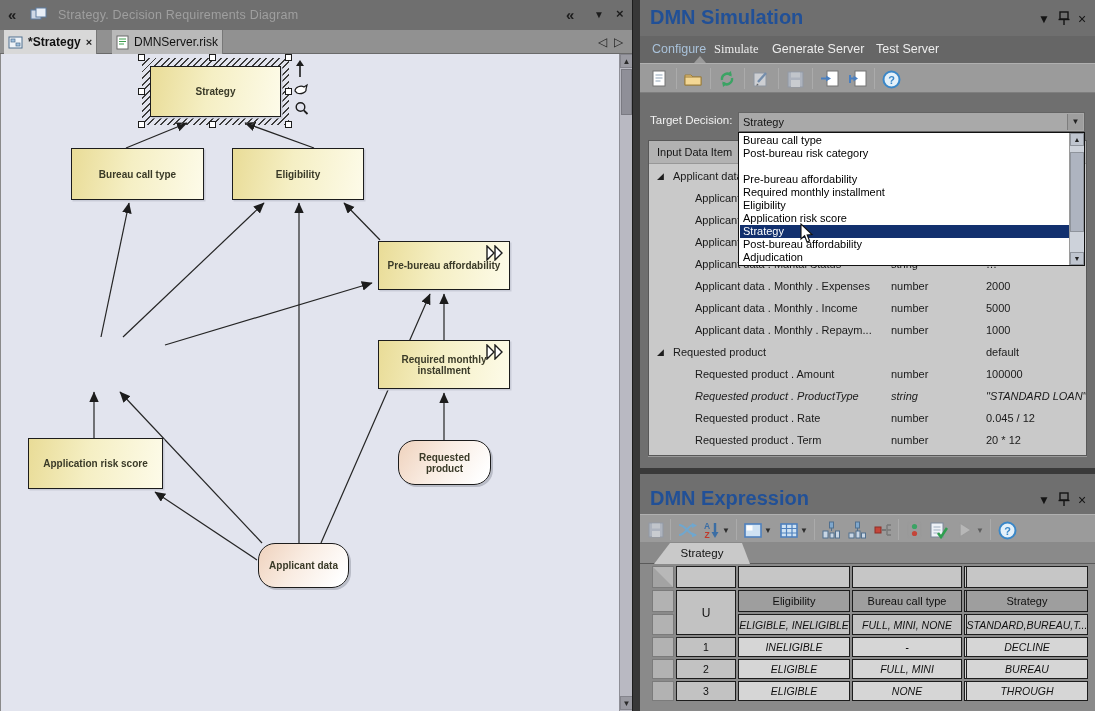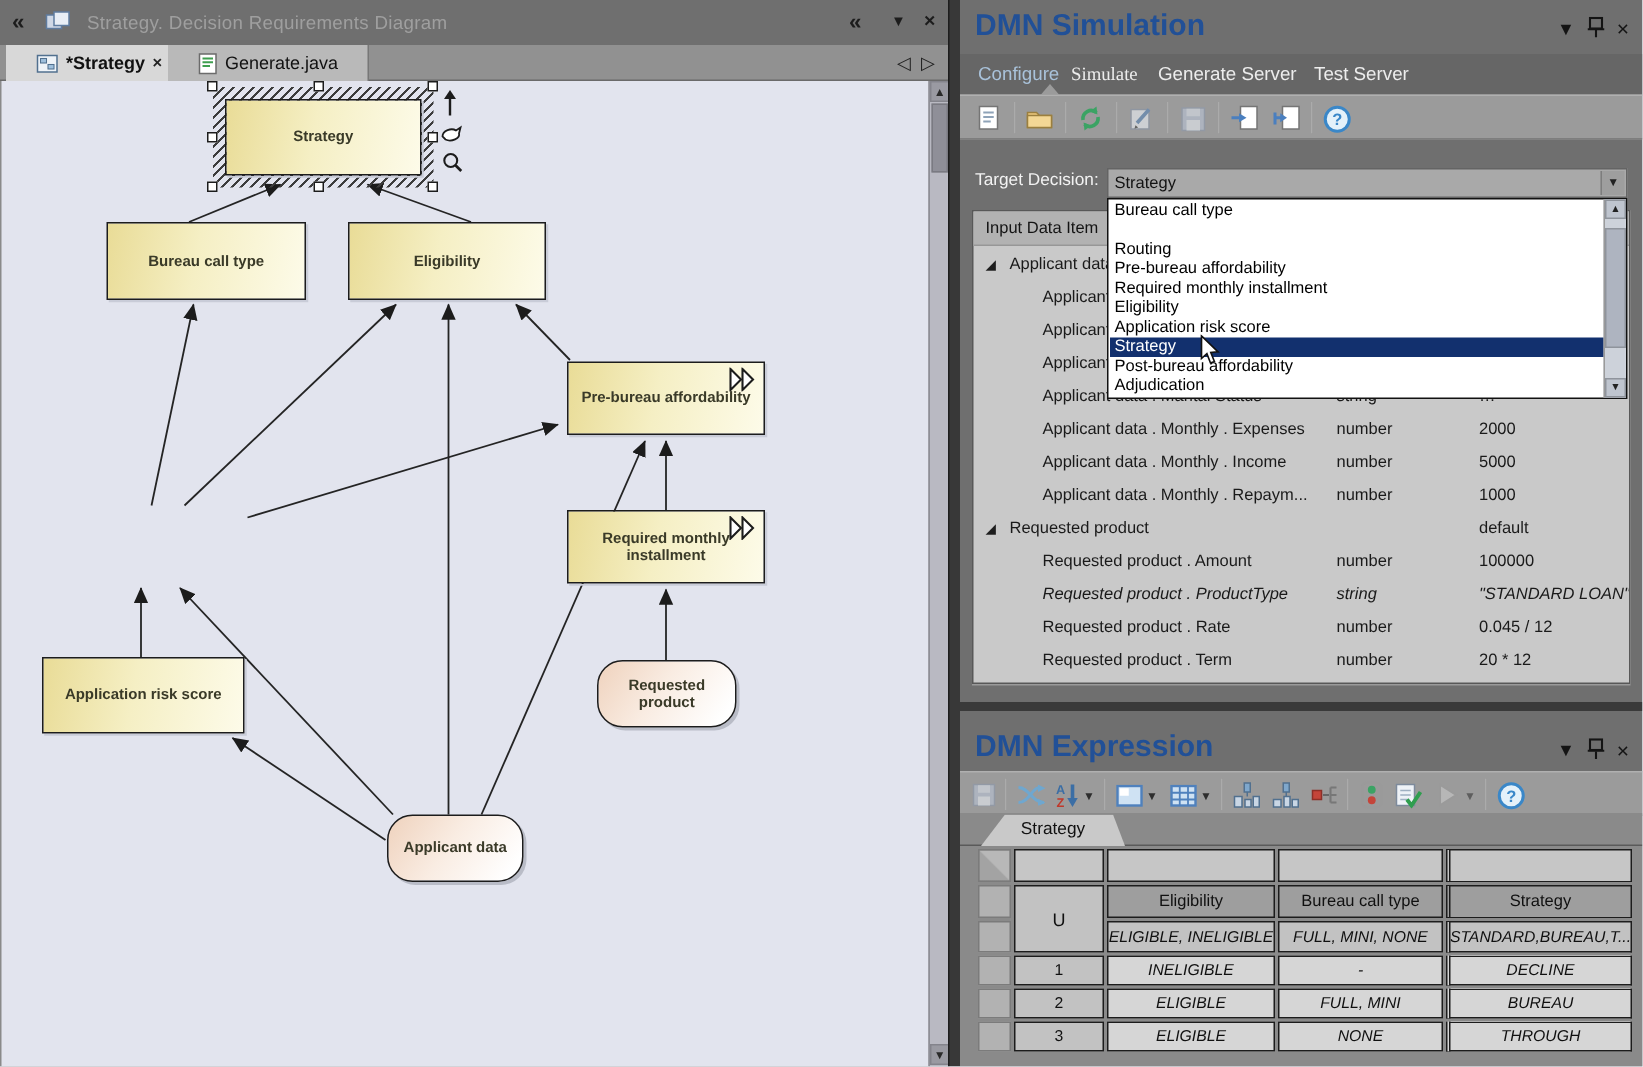--- a/index.html
+++ b/index.html
@@ -5,21 +5,21 @@
   * { margin:0; padding:0; box-sizing:border-box; }
   body { font-family:"Liberation Sans", sans-serif; }
   .app { position:relative; width:1095px; height:711px; background:#6f6f6f; overflow:hidden; }
   .abs { position:absolute; }
 
   
   .doc-header { left:0; top:0; width:632px; height:30px; background:#6f6f6f; color:#9f9f9f; }
   .doc-header .title { position:absolute; left:58px; top:8px; font-size:12.5px; letter-spacing:.2px; }
   .hdr-ico { position:absolute; top:6px; font-size:15px; color:#1c1c1c; font-weight:bold; }
   .tabbar { left:0; top:30px; width:632px; height:24px; background:#919191; border-bottom:1px solid #6a6a6a; }
-  .dtab { position:absolute; top:0; height:24px; display:flex; align-items:center; gap:5px; padding:0 20px; font-size:12px; color:#111; border-right:1px solid #777; }
+  .dtab { position:absolute; top:0; height:24px; display:flex; align-items:center; gap:5px; padding:0 4px; font-size:12px; color:#111; border-right:1px solid #777; }
   .dtab.active { background:#d8d8d8; font-weight:bold; }
   .dtab.inactive { background:#b9b9b9; }
   .tab-close { font-size:11px; color:#222; font-weight:bold; }
   .navtri { position:absolute; top:5px; font-size:12px; color:#1d1d1d; }
 
   
   .canvas { left:0; top:54px; width:619px; height:657px; background:#e2e4ee; border-left:1px solid #8a8a8a; }
   .vscroll { left:619px; top:54px; width:13px; height:657px; background:#b9b9c2; border-left:1px solid #8e8e96; }
   .vs-btn { position:absolute; left:0; width:13px; height:14px; background:#9a9aa2; color:#2a2a2a; font-size:8px; text-align:center; line-height:14px; border:1px solid #84848c; }
   .vs-thumb { position:absolute; left:1px; width:11px; background:#8f8f98; border:1px solid #7a7a82; }
@@ -111,21 +111,21 @@
         <rect x="8" y="7" width="4" height="3" fill="#9fc0dd" stroke="#51708f" stroke-width=".7"></rect>
       </svg>
       <span>*Strategy</span>
       <span class="tab-close">×</span>
     </div>
     <div class="dtab inactive" style="left:112px;">
       <svg width="13" height="15">
         <rect x="1" y="1" width="11" height="13" fill="#ffffff" stroke="#6b6b6b"></rect>
         <path d="M3 4h7M3 6.5h7M3 9h5" stroke="#3f9e4f" stroke-width="1.2"></path>
       </svg>
-      <span>Generate.java</span>
+      <span>DMNServer.risk</span>
     </div>
     <span class="navtri" style="left:598px;">◁</span>
     <span class="navtri" style="left:614px;">▷</span>
   </div>
 
   <div class="abs canvas">
     <svg class="abs" style="left:0; top:0;" width="619" height="657">
       <defs>
         <marker id="arr" markerWidth="11" markerHeight="9" refX="8.5" refY="4" orient="auto">
           <path d="M0 0 L9 4 L0 8 z" fill="#1c1c1c"></path>
@@ -515,21 +515,21 @@
 
     <div class="dcell gutter" style="grid-area:6/1;"></div>
     <div class="dcell dnum" style="grid-area:6/2;">3</div>
     <div class="dcell ddata" style="grid-area:6/3;">ELIGIBLE</div>
     <div class="dcell ddata" style="grid-area:6/4;">NONE</div>
     <div class="dcell ddata outsep" style="grid-area:6/5;">THROUGH</div>
   </div>
 
   <div class="ddlist">
     <div class="dditem" style="top:1px;">Bureau call type</div>
-    <div class="dditem" style="top:27px;">Routing</div>
+    <div class="dditem" style="top:14px;">Post-bureau risk category</div>
     <div class="dditem" style="top:40px;">Pre-bureau affordability</div>
     <div class="dditem" style="top:53px;">Required monthly installment</div>
     <div class="dditem" style="top:66px;">Eligibility</div>
     <div class="dditem" style="top:79px;">Application risk score</div>
     <div class="dditem sel" style="top:92px;">Strategy</div>
     <div class="dditem" style="top:105px;">Post-bureau affordability</div>
     <div class="dditem" style="top:118px;">Adjudication</div>
     <div class="ddscroll">
       <div class="dd-btn" style="top:0;">▲</div>
       <div class="dd-thumb" style="top:19px; height:80px;"></div>

